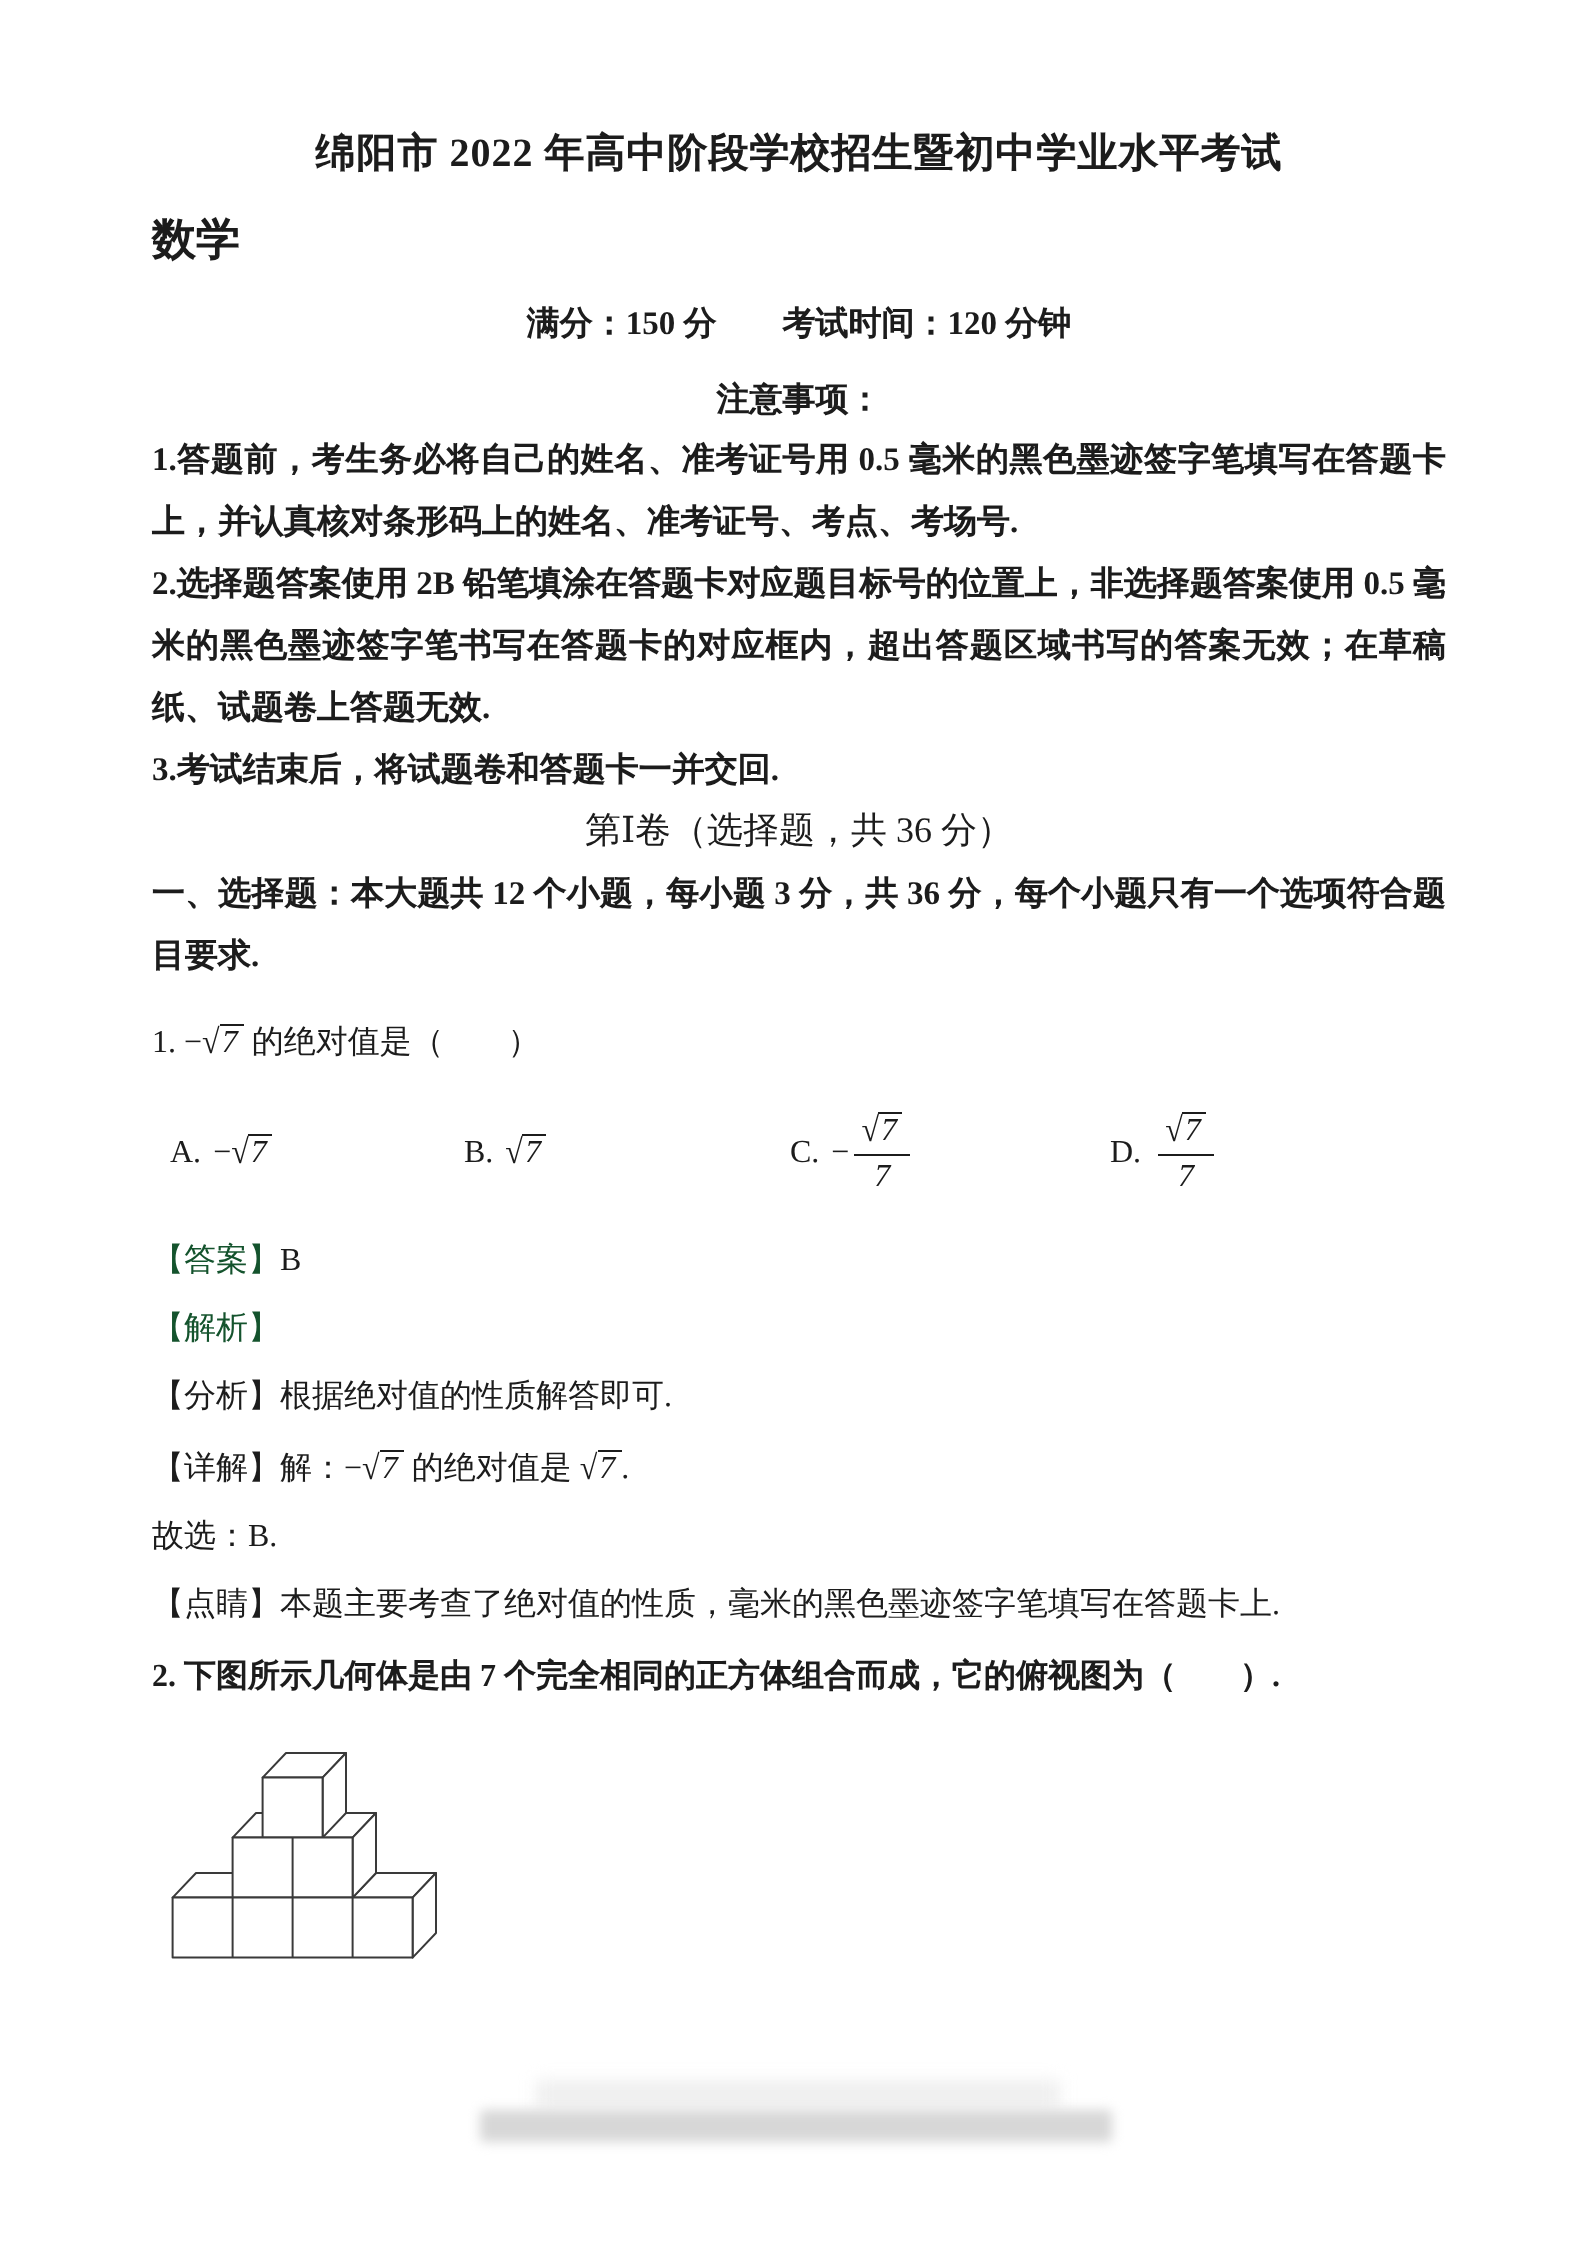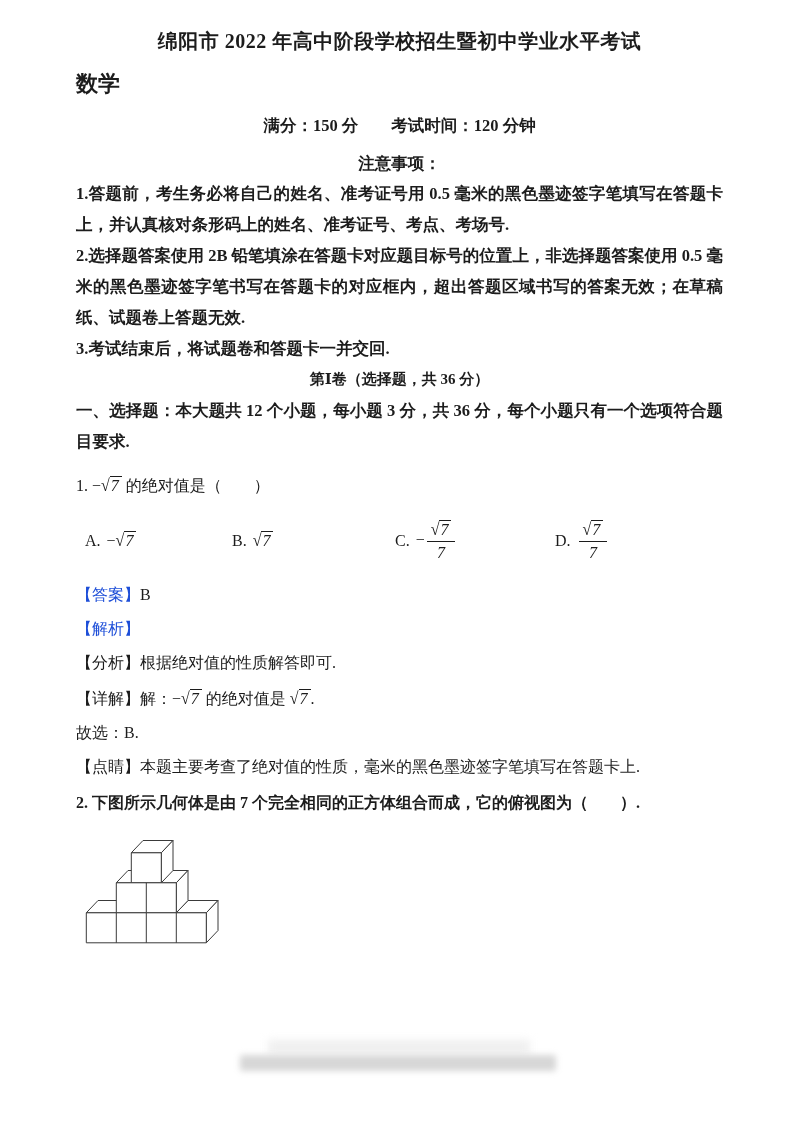--- a/index.html
+++ b/index.html
@@ -5,37 +5,37 @@
   * { margin: 0; padding: 0; box-sizing: border-box; }
   html,body { background: #ffffff; }
   body {
     width: 793px; height: 1122px;
     position: relative;
     overflow: hidden;
     font-family: "Liberation Serif", "DejaVu Serif", serif;
     color: #1c1c1c;
     font-size: 16px;
   }
-  .page { padding: 28px 70px 0 76px; }
+  .page { padding: 64px 70px 0 76px; }
 
   .title {
     text-align: center; font-size: 20px; font-weight: bold;
     line-height: 26px; letter-spacing: 0.5px;
   }
   .subject {
     font-size: 22px; font-weight: bold;
     margin-top: 16px; line-height: 28px;
   }
   .scoreline {
     text-align: center; font-size: 16.5px; font-weight: bold;
     margin-top: 17px; line-height: 22px;
   }
   .notice-head { font-weight: bold; margin-top: 13px; line-height: 28px; font-size: 16.5px; text-align: center;}
   .notice { font-weight: bold; line-height: 31px; text-align: justify; font-size: 16.5px; }
-  .section-title { font-weight: bold; text-align: center; line-height: 31px; font-size: 15px; }
+  .section-title { font-weight: normal; text-align: center; line-height: 31px; font-size: 18px; }
   .instruction { font-weight: bold; line-height: 31px; text-align: justify; font-size: 16.5px; }
 
   .stem { margin-top: 16px; line-height: 26px; }
   .q2stem { margin-top: 13px; line-height: 26px; font-weight: bold; }
 
   .options { display: flex; margin-top: 16px; height: 52px; align-items: center; padding-left: 9px; }
   .opt { display: flex; align-items: center; }
   .opt-a { width: 147px; }
   .opt-b { width: 163px; }
   .opt-c { width: 160px; }
@@ -47,21 +47,21 @@
   .rsign { display: inline-block; transform: scaleY(1.08); }
   .rad { border-top: 1.2px solid #1c1c1c; padding: 0 3px 0 1px; font-style: italic; }
   .frac { display: inline-block; text-align: center; vertical-align: middle; line-height: 1.15; margin-left: 2px; }
   .frac .num { display: block; padding: 1px 4px 2px 4px; }
   .frac .den { display: block; border-top: 1.2px solid #1c1c1c; padding-top: 2px; font-style: italic; }
 
   .ansline { margin-top: 17px; line-height: 21px; }
   .solline { margin-top: 13px; line-height: 21px; }
   .det { margin-top: 15px; }
   .concl { }
-  .blue { color: #1d4ed8; }
+  .blue { color: #14532d; }
 
   .figure-wrap { margin-top: 18px; margin-left: 2px; }
 
   .wm1 {
     position: absolute; left: 240px; top: 1055px;
     width: 316px; height: 16px; background: #d7d7d7;
     filter: blur(3px); border-radius: 2px;
   }
   .wm2 {
     position: absolute; left: 268px; top: 1040px;

